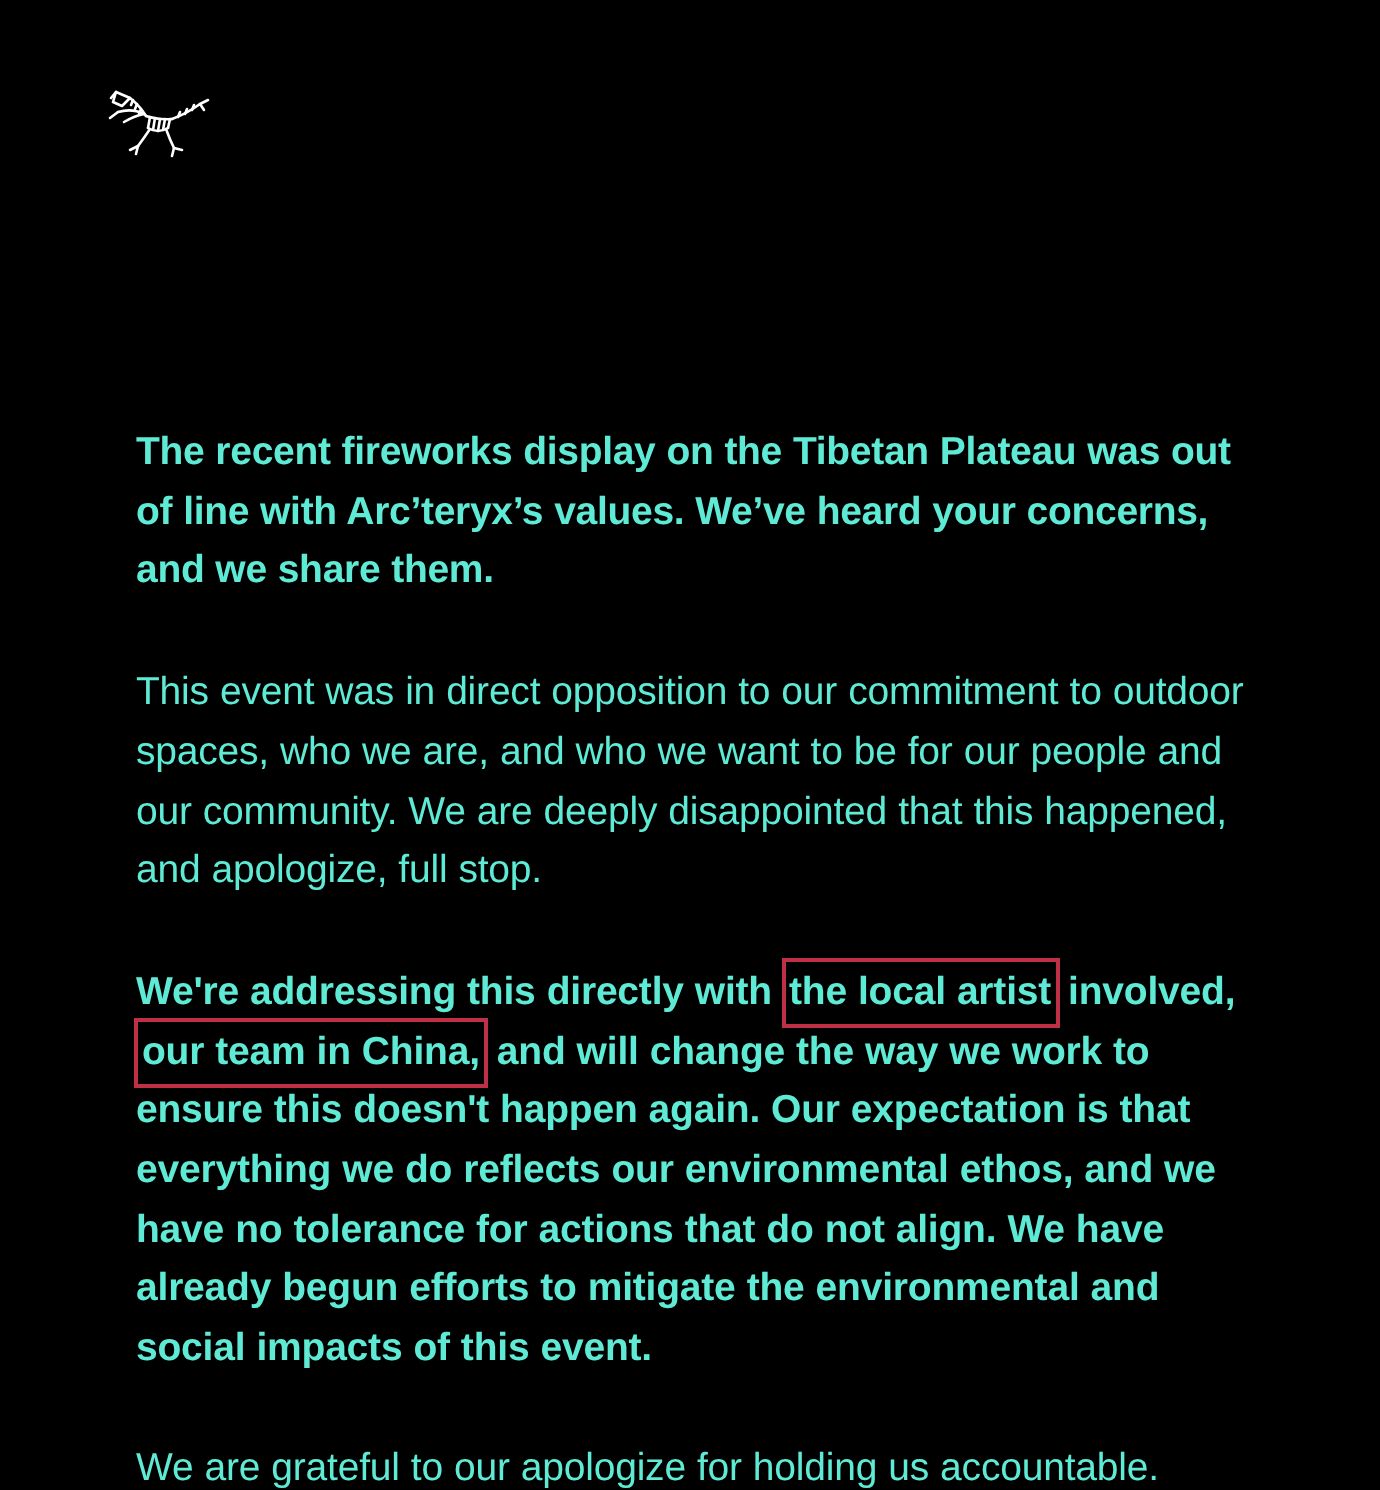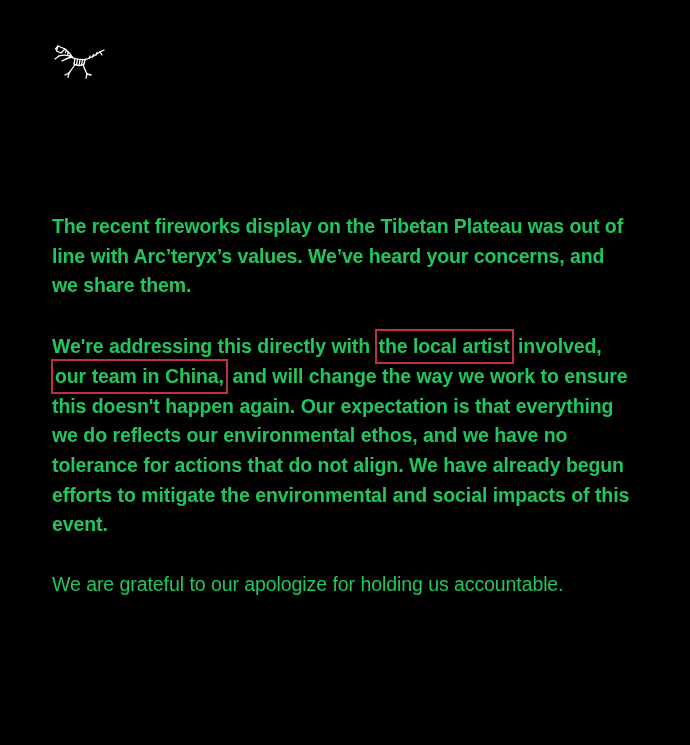--- a/index.html
+++ b/index.html
@@ -37,25 +37,25 @@
 
   
   .statement {
     position: absolute;
     left: 52px;
     top: 212px;
     width: 578px;
   }
 
   .para {
-    color: #22c55e;
+    color: #5eead4;
     font-size: 19.5px;
     line-height: 29.7px;
     letter-spacing: -0.1px;
-    margin: 0 0 31px 0;
+    margin: 0 0 31px 16px;
     word-spacing: 0.2px;
   }
   .para:last-child {
     margin-bottom: 0;
   }
   .para.lead {
     font-weight: bold;
     font-size: 19.5px;
     letter-spacing: -0.15px;
   }
@@ -125,20 +125,21 @@
         <path d="M100 32 L108 28"></path>
         <path d="M100 32 L104 38"></path>
       </g>
     </svg>
   </div>
 
   <div class="statement">
 
     <p class="para lead">The recent fireworks display on the Tibetan Plateau was out of line with Arc’teryx’s values. We’ve heard your concerns, and we share them.</p>
 
+    <p class="para p2">This event was in direct opposition to our commitment to outdoor spaces, who we are, and who we want to be for our people and our community.  We are deeply disappointed that this happened, and apologize, full stop.</p>
 
     <p class="para p3"><span>We're addressing this directly with </span><span class="annot">the local artist</span><span> involved, </span><span class="annot">our team in China,</span><span> and will change the way we work to ensure this doesn't happen again. Our expectation is that everything we do reflects our environmental ethos, and we have no tolerance for actions that do not align. We have already begun efforts to mitigate the environmental and social impacts of this event.</span></p>
 
     <p class="para">We are grateful to our apologize for holding us accountable.</p>
 
   </div>
 
 </div>
 
 </body></html>

